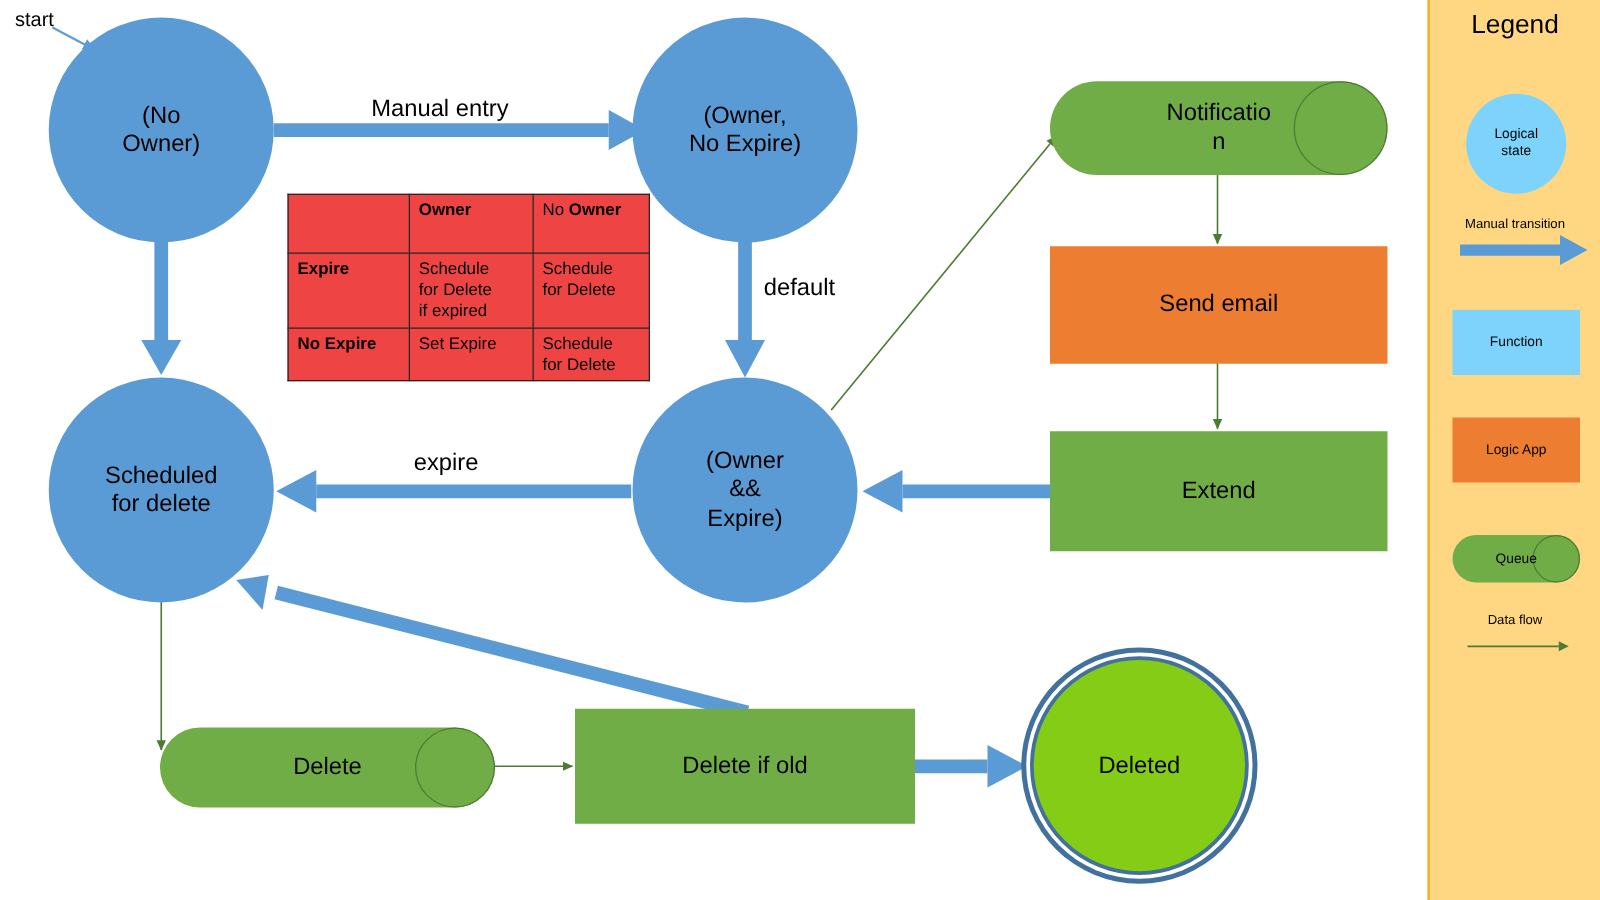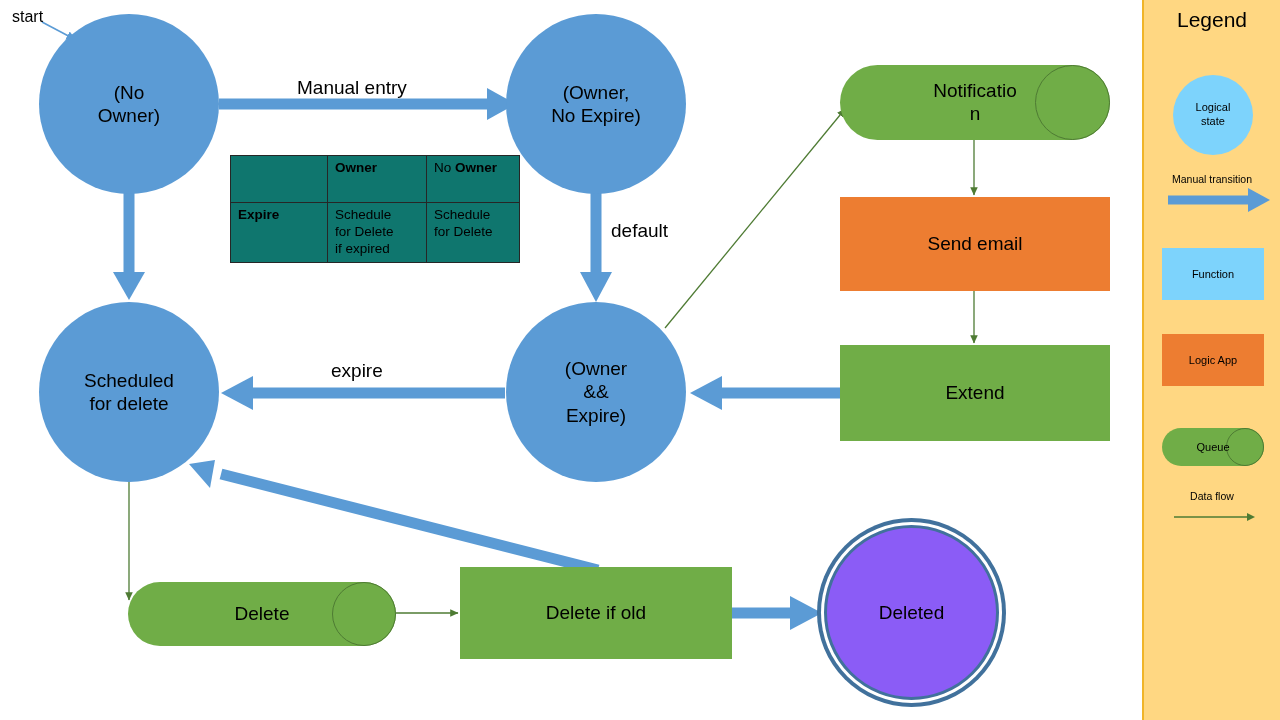--- a/index.html
+++ b/index.html
@@ -36,21 +36,21 @@
     background: #5B9BD5;
     display: flex;
     align-items: center;
     justify-content: center;
     text-align: center;
     color: #000000;
     line-height: 1.22;
     box-sizing: border-box;
   }
   .state-circle.final {
-    background: #8b5cf6;
+    background: #84cc16;
     border: 3px solid #41719C;
     box-shadow: 0 0 0 3px #ffffff, 0 0 0 7px #41719C;
   }
 
   .func-box {
     position: absolute;
     background: #70AD47;
     display: flex;
     align-items: center;
     justify-content: center;
@@ -108,21 +108,21 @@
   .tiny-label {
     position: absolute;
     color: #000000;
     white-space: nowrap;
   }
 
   
   .matrix {
     position: absolute;
     border-collapse: collapse;
-    background: #0f766e;
+    background: #ef4444;
     font-size: 13.5px;
     color: #000000;
   }
   .matrix td {
     border: 1px solid #262626;
     padding: 4px 7px;
     vertical-align: top;
     line-height: 1.25;
   }
   .matrix td.hdr { font-weight: bold; }
@@ -369,20 +369,30 @@
         <td>
           <div>Schedule</div>
           <div>for Delete</div>
           <div>if expired</div>
         </td>
         <td>
           <div>Schedule</div>
           <div>for Delete</div>
         </td>
       </tr>
+      <tr>
+        <td class="hdr">No Expire</td>
+        <td>
+          <div>Set Expire</div>
+        </td>
+        <td>
+          <div>Schedule</div>
+          <div>for Delete</div>
+        </td>
+      </tr>
     </tbody>
   </table>
 
   <div id="legend">
     <div class="lg-title">Legend</div>
 
     <div class="lg-circle" style="left:29px; top:75px; width:80px; height:80px;">
       <div>
         <div>Logical</div>
         <div>state</div>

